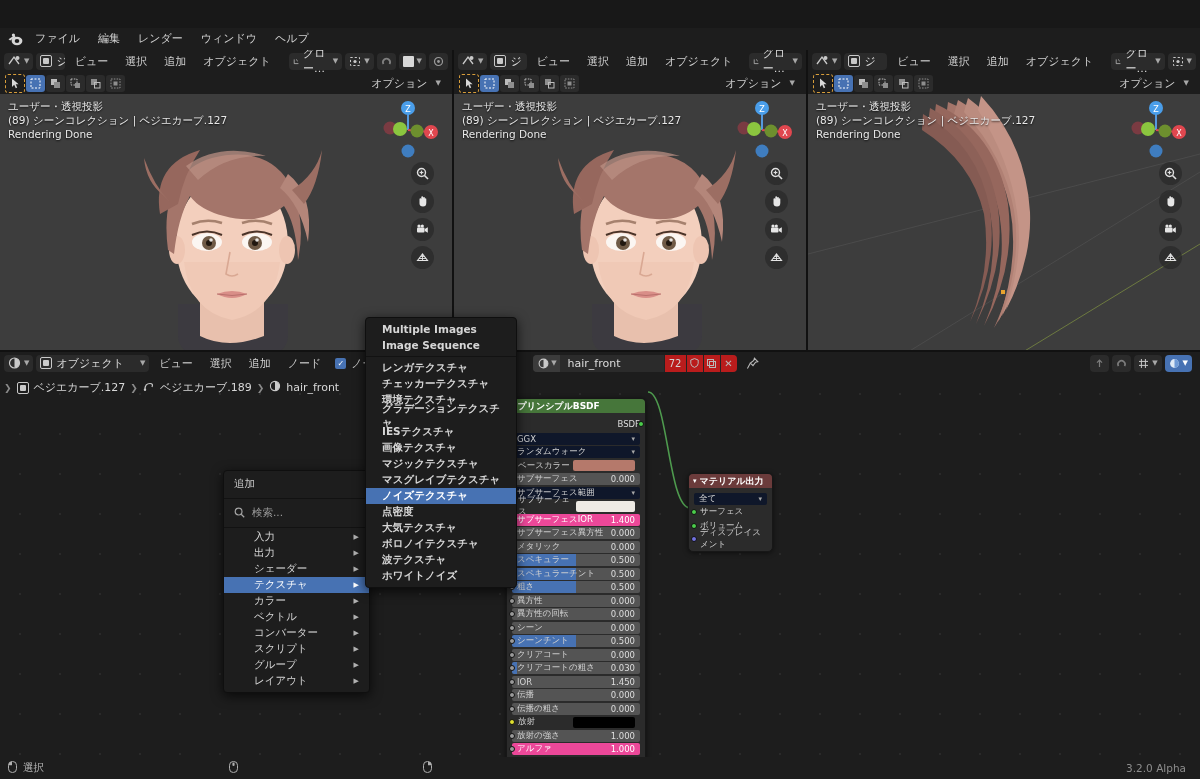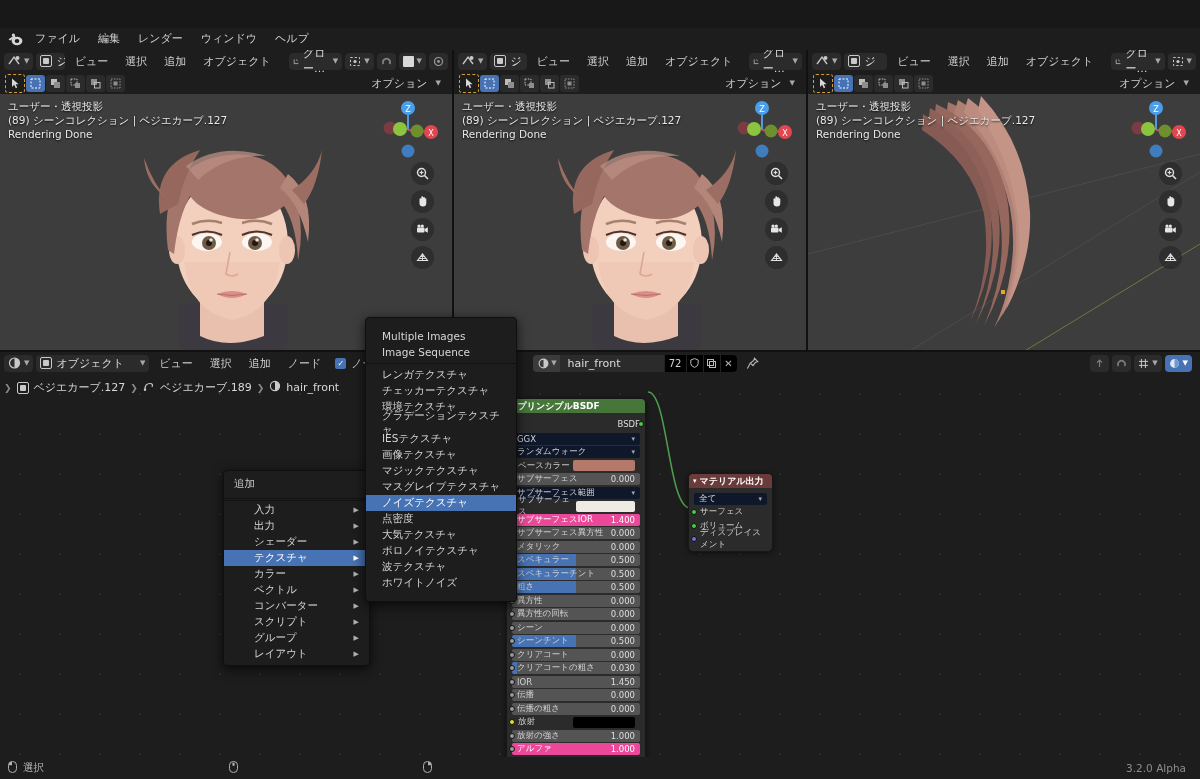--- a/index.html
+++ b/index.html
@@ -47,21 +47,21 @@
     display: flex; align-items: center; height: 17px;
     background: #2b2b2b; border-radius: 4px; overflow: hidden;
   }
   .fg-icon {
     background: #3b3b3b; height: 17px; display: flex; align-items: center;
     padding: 0 3px 0 5px; gap: 2px;
   }
   .fg-text { padding: 0 8px; color: #dcdcdc; font-size: 11px; min-width: 96px; }
   .fg-btn {
     width: 17px; height: 17px; display: flex; align-items: center; justify-content: center;
-    color: #b9b9b9; font-size: 10px; background: #000000; border-left: 1px solid #232323;
+    color: #b9b9b9; font-size: 10px; background: #b91c1c; border-left: 1px solid #232323;
   }
   .fg-btn.dim { color: #6d6d6d; background: #2b2b2b; }
 
   
   .viewport { position: absolute; overflow: hidden; }
   .vp-header {
     position: absolute; left: 0; top: 0; height: 22px; width: 100%;
     background: #1d1d1d; display: flex; align-items: center; padding: 0 4px; gap: 3px;
   }
   .vp-subheader {
@@ -186,21 +186,21 @@
     display: flex; align-items: center; justify-content: space-between;
     padding: 2px 10px 2px 30px; font-size: 10.5px; color: #d6d6d6; height: 16px;
   }
   .am-item.sel { background: #4772b3; color: #fff; }
   .am-arrow { font-size: 7px; color: #b0b0b0; }
   .am-item.sel .am-arrow { color: #fff; }
 
   .sub-menu {
     position: absolute; left: 365px; top: 317px; width: 152px;
     background: #1d1d1d; border: 1px solid #0f0f0f; border-radius: 4px;
-    box-shadow: 0 3px 12px rgba(0,0,0,.7); z-index: 31; padding: 10px 0;
+    box-shadow: 0 3px 12px rgba(0,0,0,.7); z-index: 31; padding: 3px 0; font-weight: bold;
   }
   .sm-item {
     padding: 2px 10px 2px 16px; font-size: 10.5px; color: #d6d6d6; height: 16px;
     display: flex; align-items: center;
   }
   .sm-item.sel { background: #4772b3; color: #fff; }
   .sm-sep { height: 1px; background: #121212; margin: 3px 0; }
 
   
   .statusbar {
@@ -1027,20 +1027,29 @@
             <span>ディスプレイスメント</span>
           </div>
         </div>
       </div>
     </div>
   </div>
 
   <div class="add-menu">
     <div class="am-title">追加</div>
     <div class="am-sep"></div>
+    <div class="am-search">
+      <span>
+        <svg width="11" height="11" viewBox="0 0 11 11">
+            <circle cx="4.6" cy="4.6" r="3.4" fill="none" stroke="#a5a5a5" stroke-width="1.2"></circle>
+            <line x1="7.2" y1="7.2" x2="10.2" y2="10.2" stroke="#a5a5a5" stroke-width="1.3"></line>
+          </svg>
+      </span>
+      <span>検索...</span>
+    </div>
     <div class="am-sep"></div>
     <div class="am-item">
       <span>入力</span>
         <span class="am-arrow">▶</span>
     </div>
     <div class="am-item">
       <span>出力</span>
         <span class="am-arrow">▶</span>
     </div>
     <div class="am-item">

